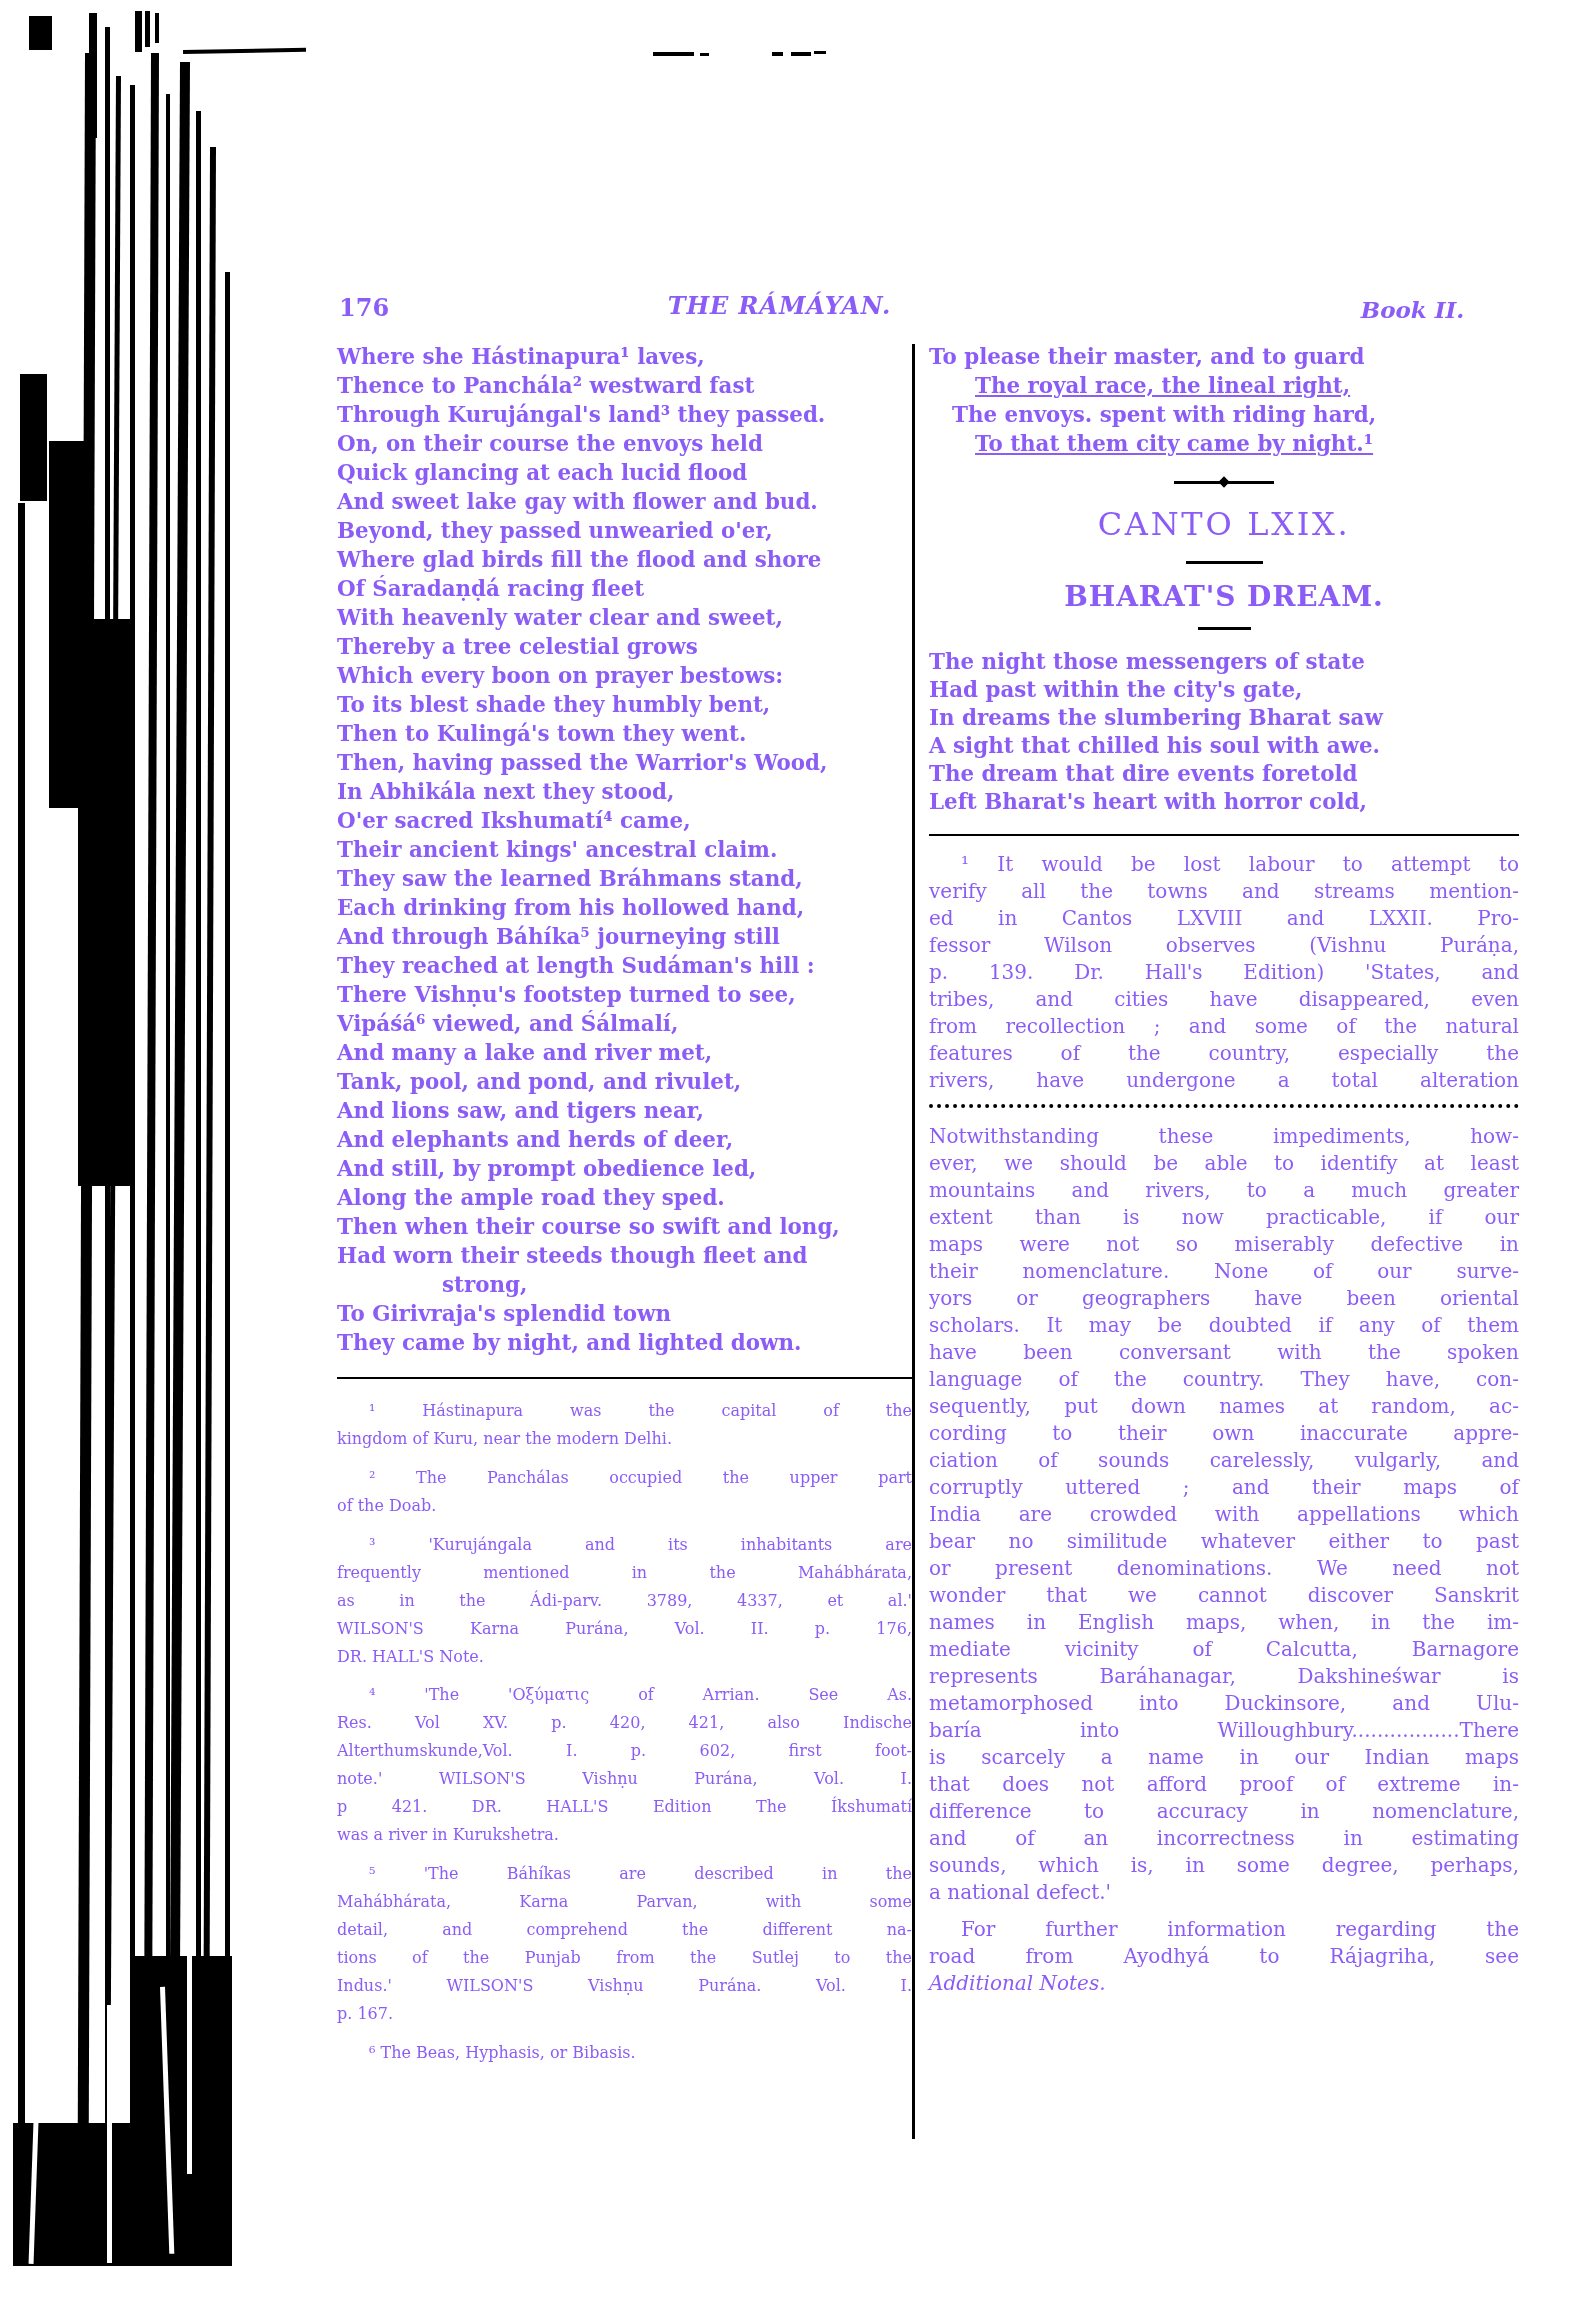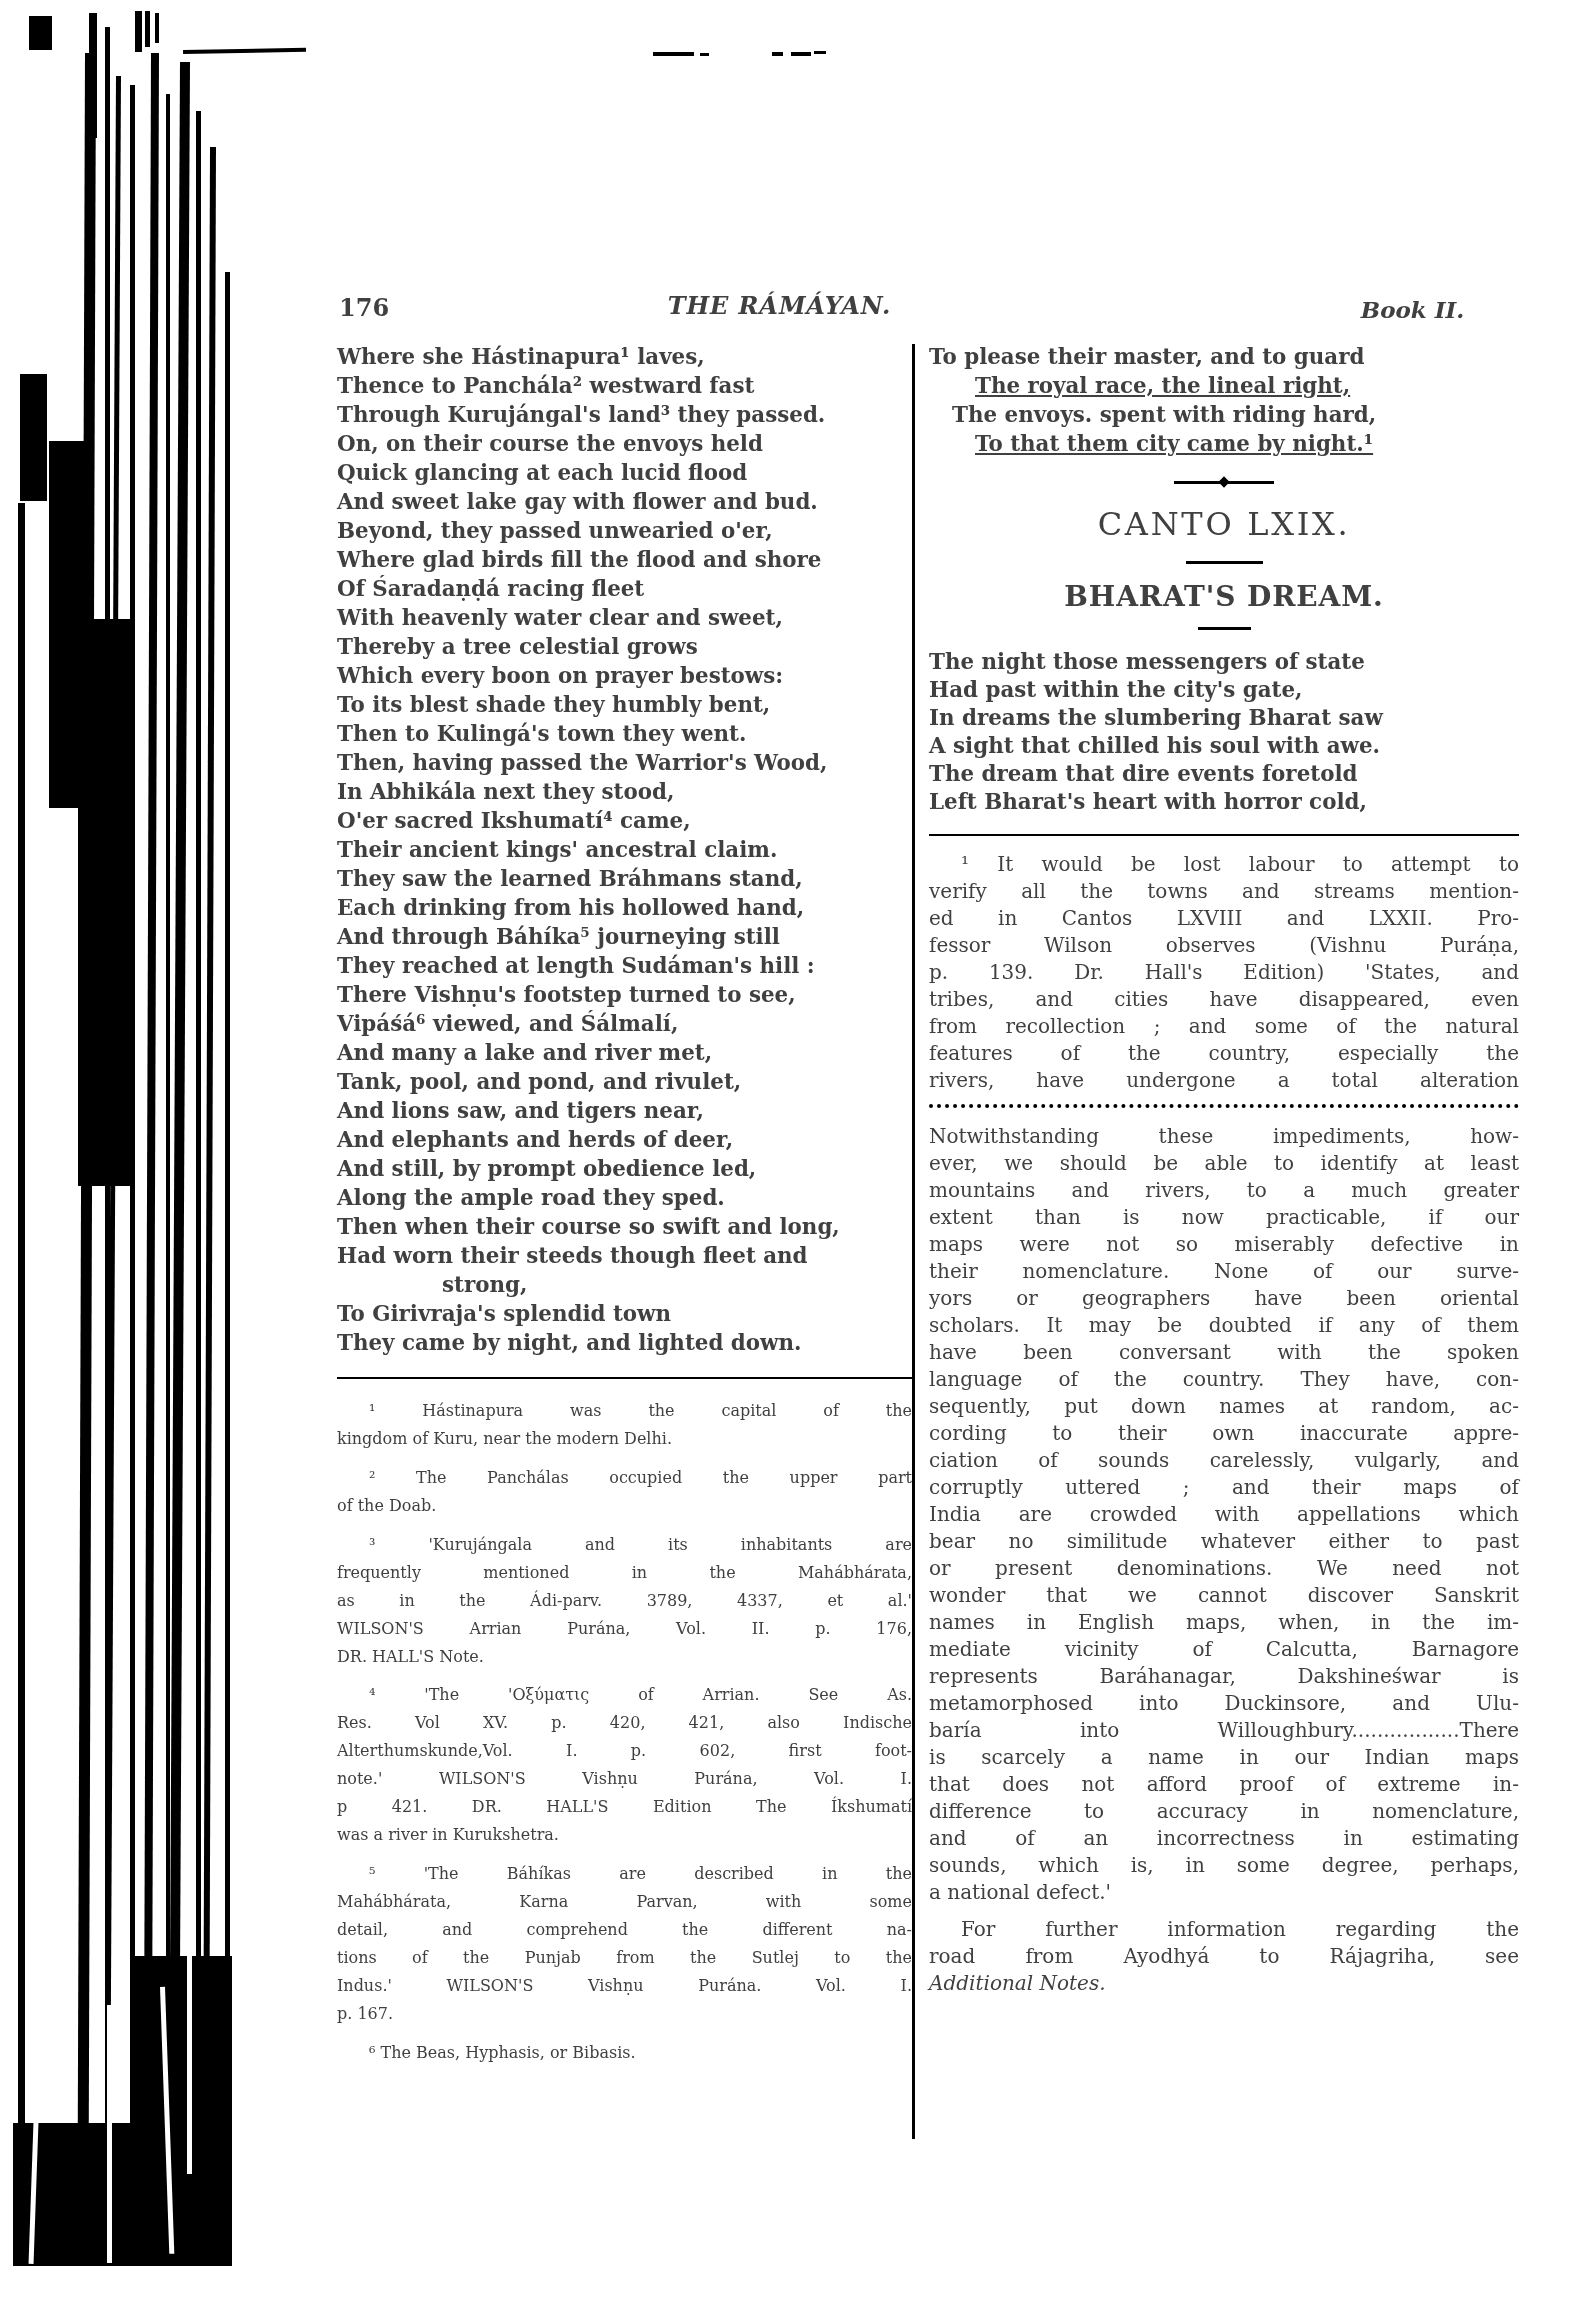--- a/index.html
+++ b/index.html
@@ -1,18 +1,18 @@
 <!DOCTYPE html>
 <html style="font-size:14.3px"><head>
 <meta charset="utf-8">
 <style>
   html,body { margin:0; padding:0; background:#e8e8e8; }
   .page {
     position:relative; width:1577px; height:2319px;
-    background:#ffffff; color:#404040;
+    background:#ffffff; color:#8b5cf6;
     font-family:"DejaVu Serif", serif;
     overflow:hidden; margin:0 auto;
   }
   
   .hdr-num  { position:absolute; left:339px; top:293px; font-size:24px; font-weight:bold; }
   .hdr-title{ position:absolute; left:570px; top:291px; width:419px; text-align:center;
               font-size:24px; font-weight:bold; font-style:italic; letter-spacing:0.9px; }
   .hdr-book { position:absolute; left:1319px; top:296px; width:187px; text-align:center;
               font-size:23px; font-weight:bold; font-style:italic; }
   
@@ -143,21 +143,21 @@
           <div class="ln e">kingdom of Kuru, near the modern Delhi.</div>
         </div>
         <div class="para">
           <div class="ln ind">² The Panchálas occupied the upper part</div>
           <div class="ln e">of the Doab.</div>
         </div>
         <div class="para">
           <div class="ln ind">³ 'Kurujángala and its inhabitants are</div>
           <div class="ln">frequently mentioned in the Mahábhárata,</div>
           <div class="ln">as in the Ádi-parv. 3789, 4337, et al.'</div>
-          <div class="ln">WILSON'S Arrian Purána, Vol. II. p. 176,</div>
+          <div class="ln">WILSON'S Karna Purána, Vol. II. p. 176,</div>
           <div class="ln e">DR. HALL'S Note.</div>
         </div>
         <div class="para">
           <div class="ln ind">⁴ 'The 'Οξύματις of Arrian.  See As.</div>
           <div class="ln">Res. Vol XV.  p.  420, 421, also Indische</div>
           <div class="ln">Alterthumskunde,Vol. I. p. 602, first foot-</div>
           <div class="ln">note.'   WILSON'S Vishṇu Purána, Vol. I.</div>
           <div class="ln">p 421. DR. HALL'S Edition  The Íkshumatí</div>
           <div class="ln e">was a river in Kurukshetra.</div>
         </div>

